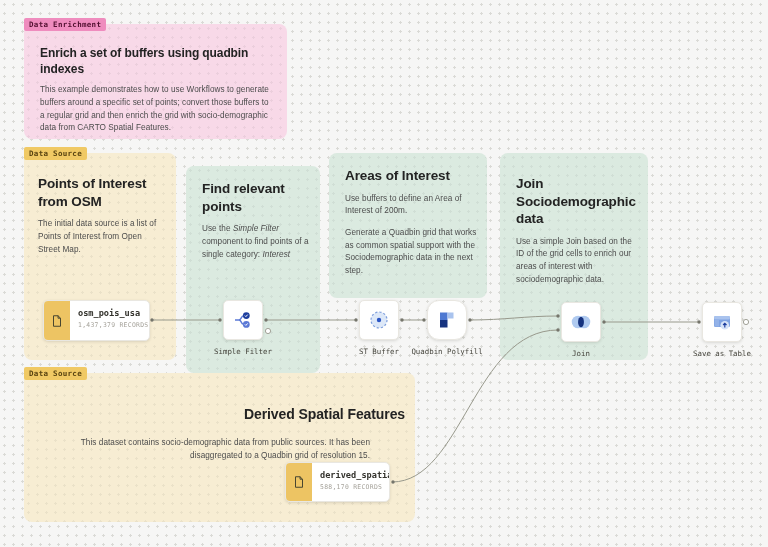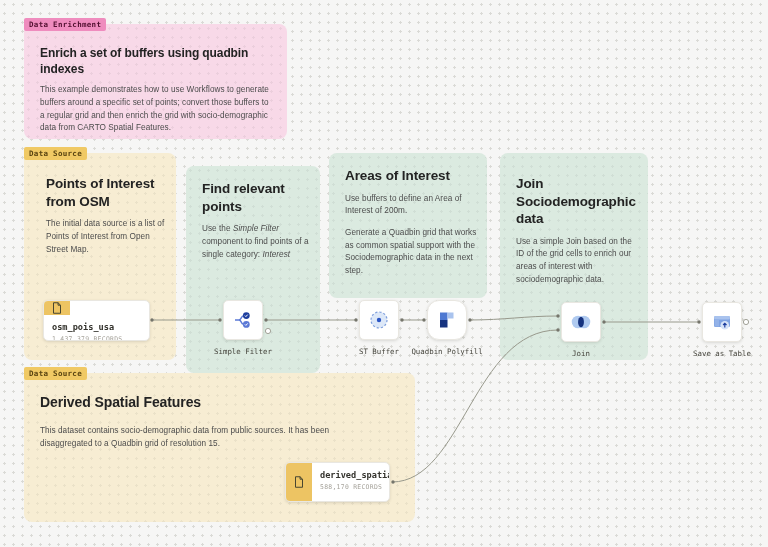--- a/index.html
+++ b/index.html
@@ -78,21 +78,21 @@
   <div class="anno pink" style="left:24px; top:24px; width:263px; height:115px;">
     <span class="pill pink">Data Enrichment</span>
     <div class="pad">
       <div class="anno-title" style="font-size:12px; width:236px;">Enrich a set of buffers using quadbin indexes</div>
       <div class="anno-body" style="margin-top:7px; width:234px;">This example demonstrates how to use Workflows to generate buffers around a specific set of points; convert those buffers to a regular grid and then enrich the grid with socio-demographic data from CARTO Spatial Features.</div>
     </div>
   </div>
 
   <div class="anno yellow" style="left:24px; top:153px; width:152px; height:207px;">
     <span class="pill yellow">Data Source</span>
-    <div class="pad" style="padding-left:14px;margin-left:8px;">
+    <div class="pad" style="padding-left:14px;">
       <div class="anno-title" style="font-size:13.5px; width:120px;">Points of Interest from OSM</div>
       <div class="anno-body" style="margin-top:8px; width:126px;">The initial data source is a list of Points of Interest from Open Street Map.</div>
     </div>
   </div>
 
   <div class="anno green" style="left:186px; top:166px; width:134px; height:207px;">
     <div class="pad" style="padding-top:14px;">
       <div class="anno-title" style="font-size:13.5px; width:100px;">Find relevant points</div>
       <div class="anno-body" style="margin-top:8px; width:110px;"><span>Use the </span><span class="it">Simple Filter</span><span> component to find points of a single category: </span><span class="it">Interest</span></div>
     </div>
@@ -108,21 +108,21 @@
 
   <div class="anno green" style="left:500px; top:153px; width:148px; height:207px;">
     <div class="pad" style="">
       <div class="anno-title" style="font-size:13.5px; width:122px;">Join Sociodemographic data</div>
       <div class="anno-body" style="margin-top:8px; width:118px;">Use a simple Join based on the ID of the grid cells to enrich our areas of interest with sociodemographic data.</div>
     </div>
   </div>
 
   <div class="anno yellow" style="left:24px; top:373px; width:391px; height:149px;">
     <span class="pill yellow">Data Source</span>
-    <div class="pad" style="padding-top:20px;">
+    <div class="pad" style="padding-top:32px;text-align:right;">
       <div class="anno-title" style="font-size:14px;">Derived Spatial Features</div>
       <div class="anno-body" style="margin-top:14px; width:330px;">This dataset contains socio-demographic data from public sources. It has been disaggregated to a Quadbin grid of resolution 15.</div>
     </div>
   </div>
 
   <svg id="wires" width="768" height="547">
     <g stroke="#98998c" stroke-width="1" fill="none">
       <path d="M151 320 L221 320"></path>
       <path d="M265 320 L357 320"></path>
       <path d="M401 320 L425 320"></path>
@@ -143,21 +143,21 @@
       <circle cx="604" cy="322" r="1.7"></circle>
       <circle cx="699" cy="322" r="1.7"></circle>
       <circle cx="393" cy="482" r="1.7"></circle>
     </g>
     <g fill="#ffffff" stroke="#a2a298" stroke-width="1">
       <circle cx="268" cy="331" r="2.6"></circle>
       <circle cx="746" cy="322" r="2.6"></circle>
     </g>
   </svg>
 
-  <div class="node src-node" style="left:43px; top:300px; width:107px; height:41px;flex-direction:column;">
+  <div class="node src-node" style="left:43px; top:300px; width:107px; height:41px;">
     <div class="src-icon">
       <svg width="14" height="14" viewBox="0 0 20 20">
         <path d="M5 2.5 H11.5 L15 6 V17.5 H5 Z" fill="none" stroke="#44432f" stroke-width="1.4" stroke-linejoin="round"></path>
         <path d="M11.5 2.5 V6 H15" fill="none" stroke="#44432f" stroke-width="1.4" stroke-linejoin="round"></path>
       </svg>
     </div>
     <div class="src-text">
       <div class="src-title">osm_pois_usa</div>
       <div class="src-records">1,437,379 RECORDS</div>
     </div>

